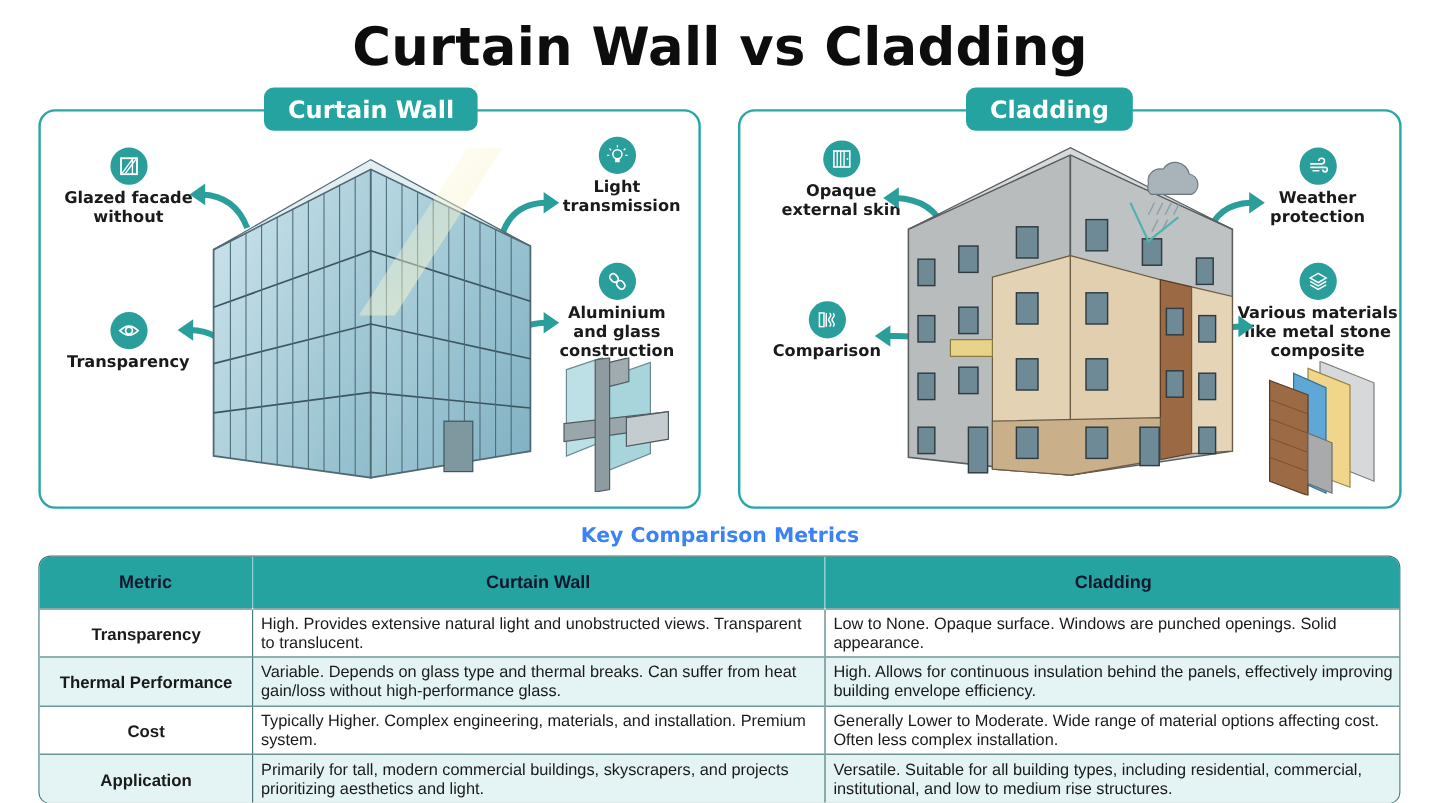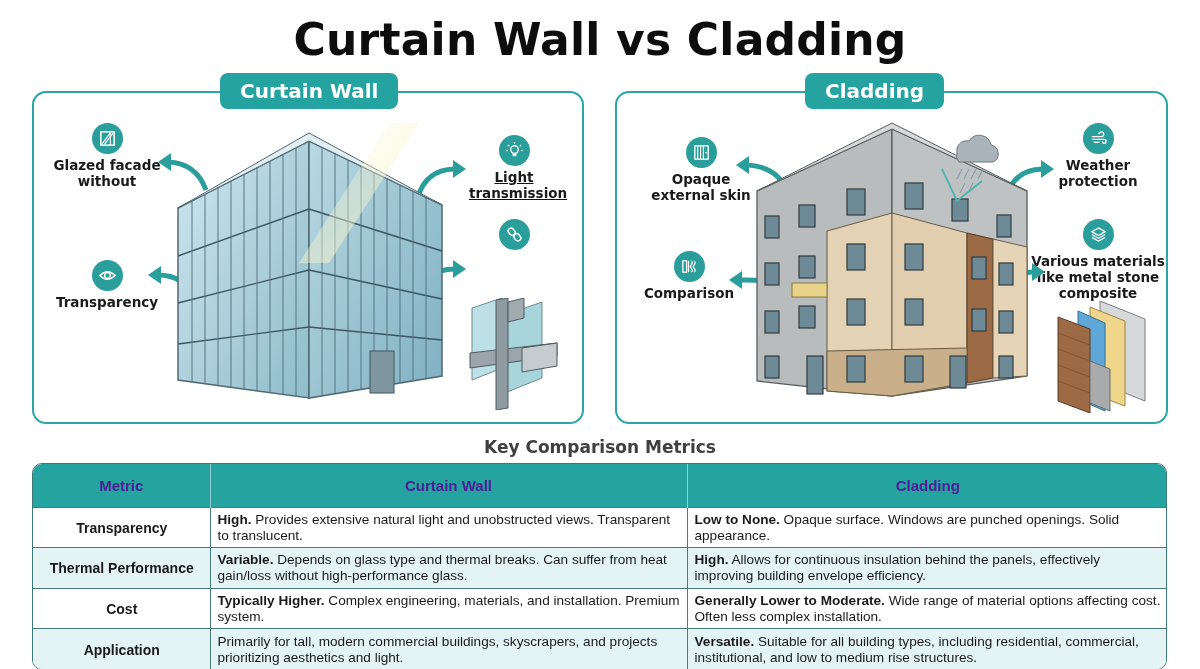--- a/index.html
+++ b/index.html
@@ -38,42 +38,42 @@
   .feature .label {
     font-family: "DejaVu Sans", sans-serif; font-weight: bold; font-size: 13.5px; line-height: 16px; color: #1a1a1a;
   }
 
   .arrow { position: absolute; }
 
   .illustration { position: absolute; }
 
   .section-title {
     position: absolute; left: 0; top: 437px; width: 1200px; text-align: center;
-    font-family: "DejaVu Sans", sans-serif; font-weight: bold; font-size: 17px; color: #404040;
+    font-family: "DejaVu Sans", sans-serif; font-weight: bold; font-size: 17px; color: #3b82f6;
   }
 
   .table-wrap {
     position: absolute; left: 32px; top: 463px; width: 1135px;
     border: 1.5px solid #3d7878; border-radius: 10px; overflow: hidden;
   }
   table { width: 100%; border-collapse: collapse; table-layout: fixed; }
   thead th {
-    background: #25a3a0; color: #4c1d95; font-weight: bold; font-size: 15px;
+    background: #25a3a0; color: #0f172a; font-weight: bold; font-size: 15px;
     height: 43px; text-align: center; border-right: 1px solid #ffffff80;
   }
   thead th:last-child { border-right: none; }
   tbody td {
     border-top: 1.5px solid #4a7c7c; border-right: 1.5px solid #4a7c7c;
     font-size: 13.6px; line-height: 16px; padding: 3px 6px 2px 7px; height: 40.5px; vertical-align: middle; color: #1a1a1a;
   }
   tbody td:last-child { border-right: none; }
   tbody tr:nth-child(even) td { background: #e4f3f4; }
   tbody tr:nth-child(odd) td { background: #ffffff; }
   td.metric { text-align: center; font-weight: bold; font-size: 14px; }
-  td b { font-weight: bold; }
+  td b { font-weight: normal; }
 </style>
 </head>
 <body>
 
 <div class="main-title">Curtain Wall vs Cladding</div>
 
 <div class="panel left">
   <div class="panel-label">Curtain Wall</div>
 
   <div class="feature" style="left:-2px; top:30px;">
@@ -91,21 +91,21 @@
   <div class="feature" style="left:-2px; top:167px;">
     <div class="icon-circle">
       <svg viewBox="0 0 20 20">
           <path d="M2 10 Q10 2 18 10 Q10 18 2 10Z" fill="none" stroke="#fff" stroke-width="1.5"></path>
           <circle cx="10" cy="10" r="3" fill="none" stroke="#fff" stroke-width="1.5"></circle>
         </svg>
     </div>
     <div class="label">Transparency</div>
   </div>
 
-  <div class="feature" style="left:405px; top:42px;text-decoration:underline;">
+  <div class="feature" style="left:405px; top:21px;">
     <div class="icon-circle">
       <svg viewBox="0 0 20 20">
           <circle cx="10" cy="9" r="4" fill="none" stroke="#fff" stroke-width="1.4"></circle>
           <rect x="8" y="13" width="4" height="3" fill="#fff"></rect>
           <line x1="10" y1="1" x2="10" y2="3" stroke="#fff" stroke-width="1.2"></line>
           <line x1="3" y1="4" x2="4.5" y2="5.5" stroke="#fff" stroke-width="1.2"></line>
           <line x1="17" y1="4" x2="15.5" y2="5.5" stroke="#fff" stroke-width="1.2"></line>
           <line x1="1" y1="10" x2="3" y2="10" stroke="#fff" stroke-width="1.2"></line>
           <line x1="17" y1="10" x2="19" y2="10" stroke="#fff" stroke-width="1.2"></line>
         </svg>
@@ -113,20 +113,21 @@
     <div class="label" style="width:90px;margin:0 auto;">Light transmission</div>
   </div>
 
   <div class="feature" style="left:405px; top:126px;">
     <div class="icon-circle">
       <svg viewBox="0 0 20 20">
           <rect x="4" y="3" width="6" height="8" rx="3" transform="rotate(-40 7 7)" fill="none" stroke="#fff" stroke-width="1.5"></rect>
           <rect x="10" y="9" width="6" height="8" rx="3" transform="rotate(-40 13 13)" fill="none" stroke="#fff" stroke-width="1.5"></rect>
         </svg>
     </div>
+    <div class="label" style="width:100px;margin:0 auto;">Aluminium and glass construction</div>
   </div>
 
   <svg class="arrow" style="left:120px;top:55px;" width="60" height="45" viewBox="0 0 60 45">
       <path d="M52 42 Q42 15 14 14" fill="none" stroke="#2a9e9b" stroke-width="5"></path>
       <polygon points="4,14 17,5 17,23" fill="#2a9e9b"></polygon>
     </svg>
   <svg class="arrow" style="left:110px;top:170px;" width="60" height="40" viewBox="0 0 60 40">
       <path d="M52 36 Q40 12 14 12" fill="none" stroke="#2a9e9b" stroke-width="5"></path>
       <polygon points="4,12 17,3 17,21" fill="#2a9e9b"></polygon>
     </svg>
@@ -195,21 +196,21 @@
     <polygon points="8,55 95,45 95,58 8,70" fill="#9aa6ab" stroke="#4f5b60"></polygon>
     <polygon points="34,2 46,0 46,110 34,112" fill="#8e9ba0" stroke="#4f5b60"></polygon>
     <polygon points="60,50 95,45 95,68 60,74" fill="#c4ccd0" stroke="#4f5b60"></polygon>
     <polygon points="46,4 62,0 62,20 46,24" fill="#a0abb0" stroke="#4f5b60"></polygon>
   </svg>
 </div>
 
 <div class="panel right">
   <div class="panel-label">Cladding</div>
 
-  <div class="feature" style="left:0px; top:44px;padding-left:18px;">
+  <div class="feature" style="left:0px; top:24px;padding-left:18px;">
     <div class="icon-circle">
       <svg viewBox="0 0 20 20">
           <rect x="3" y="3" width="14" height="14" fill="none" stroke="#fff" stroke-width="1.4"></rect>
           <line x1="6" y1="3" x2="6" y2="17" stroke="#fff" stroke-width="1.2"></line>
           <line x1="9" y1="3" x2="9" y2="17" stroke="#fff" stroke-width="1.2"></line>
           <line x1="12" y1="3" x2="12" y2="17" stroke="#fff" stroke-width="1.2"></line>
           <circle cx="15" cy="10" r="0.9" fill="#fff"></circle>
         </svg>
     </div>
     <div class="label" style="width:110px;margin:0 auto;">Opaque external skin</div>

